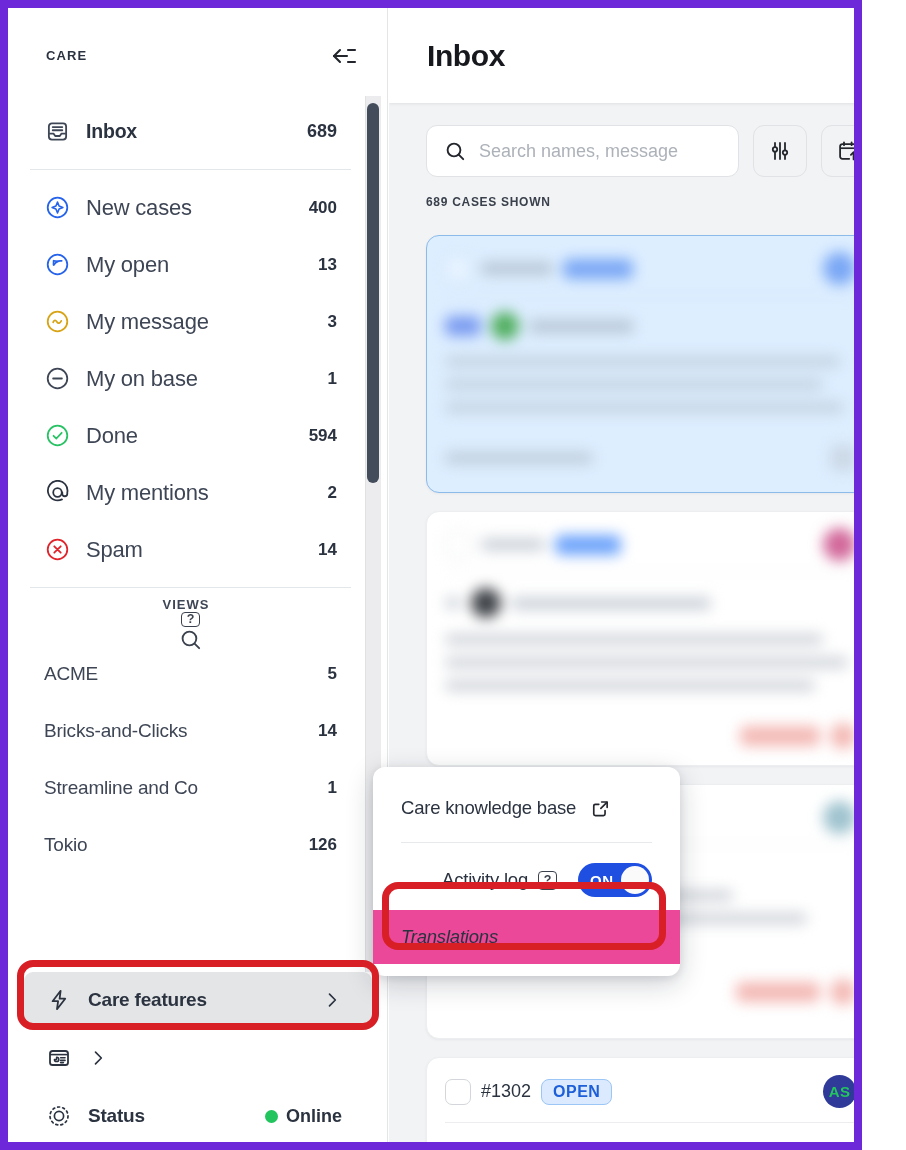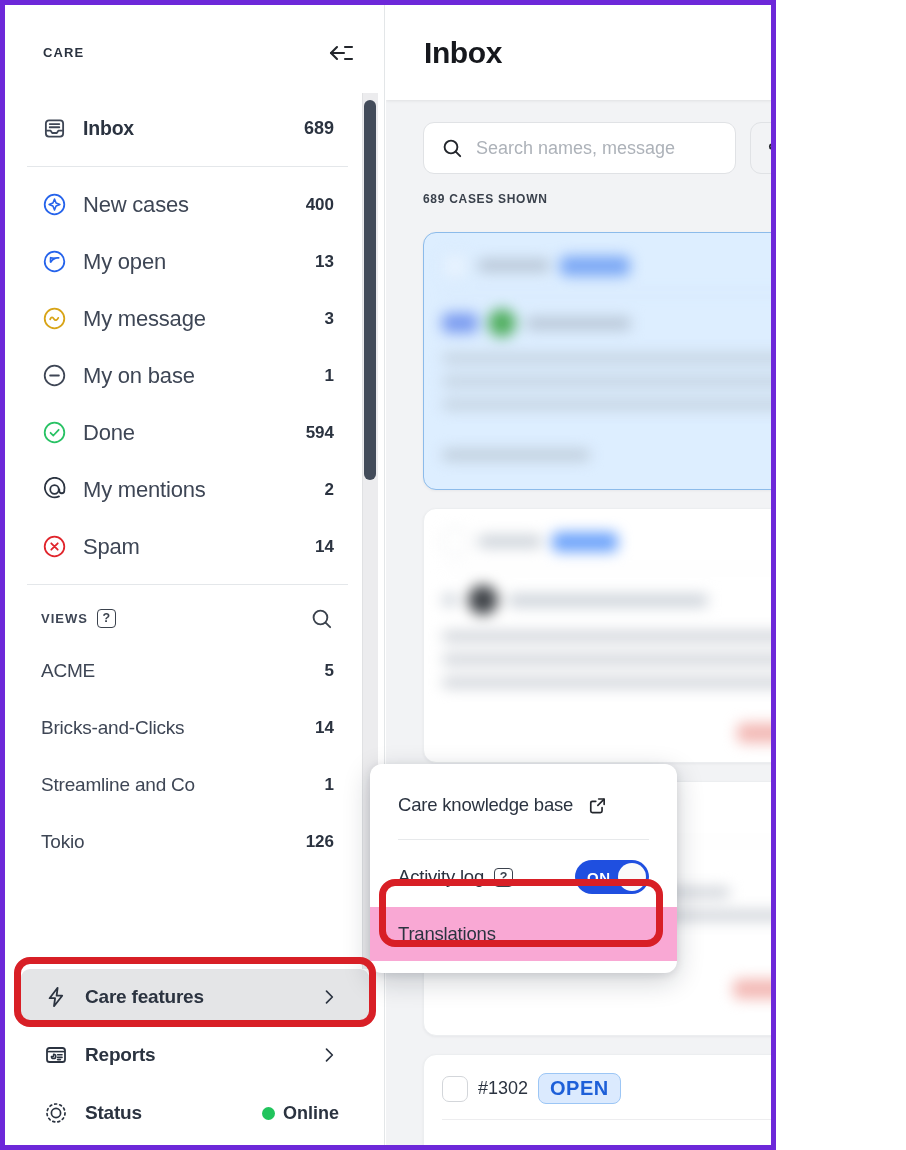--- a/index.html
+++ b/index.html
@@ -4,22 +4,22 @@
 <style>
   * { box-sizing: border-box; margin: 0; padding: 0; }
   html, body {
     width: 906px; height: 1150px;
     font-family: "Liberation Sans", sans-serif;
     background: #ffffff;
     overflow: hidden;
   }
   #app {
     position: relative;
-    width: 776px; height: 1150px;
-    border: 5px solid #6d28d9;
+    width: 862px; height: 1150px;
+    border: 8px solid #6d28d9;
     background: #ffffff;
     overflow: hidden;
   }
 
   
   .sidebar {
     position: absolute; left: 0; top: 0;
     width: 380px; height: 1150px;
     background: #ffffff;
     border-right: 1px solid #e3e6e8;
@@ -68,20 +68,21 @@
   .sb-divider {
     height: 1px; background: #e4e7ea;
     margin: 9px 36px 9px 22px;
   }
 
   .views-head {
     display: flex; align-items: center;
     height: 48px;
     padding: 0 36px 0 22px;
     margin: 0 14px;
+    flex-direction: column;
   }
   .views-head .vt {
     font-size: 13px; font-weight: bold; letter-spacing: 1.0px;
     color: #3e4655; margin-right: 9px;
   }
   .qmark {
     display: inline-flex; align-items: center; justify-content: center;
     width: 19px; height: 19px;
     border: 1.6px solid #3b424d; border-radius: 4px;
     font-size: 12.5px; font-weight: bold; color: #3b424d;
@@ -199,26 +200,26 @@
     overflow: hidden;
     cursor: pointer;
   }
   .card.selected { background: #ddeeff; border: 1px solid #8cbbea; }
   .blurwrap { filter: blur(7px); }
   .card-top { display: flex; align-items: center; padding: 16px 18px 10px 18px; gap: 10px; }
   .cbox { width: 26px; height: 26px; border: 1px solid #d3d6da; border-radius: 7px; background: #fff; }
   .cid { font-size: 18px; color: #2b3340; font-weight: normal; }
   .badge-open {
     background: #dbeafe; border: 1px solid #9cc6f5; border-radius: 8px;
-    padding: 3px 11px; font-size: 20px; font-weight: bold;
+    padding: 3px 11px; font-size: 16px; font-weight: bold;
     color: #1d5fd8; letter-spacing: 0.5px;
   }
   .grow { flex: 1; }
   .av { width: 33px; height: 33px; border-radius: 50%; background: #2f3a99;
-        color: #7dd3fc; font-size: 13px; font-weight: bold;
+        color: #22c55e; font-size: 15px; font-weight: bold;
         display: flex; align-items: center; justify-content: center; letter-spacing: 0.3px;}
   .card-sep { height: 1px; background: #ededef; margin: 0 18px; }
   .card-body { padding: 12px 18px 14px 18px; }
   .line { height: 11px; border-radius: 5px; background: #cfd3d9; margin-bottom: 12px; }
   .chip { display:inline-block; height: 20px; border-radius: 6px; vertical-align: middle;}
   .card-foot { display: flex; align-items: center; padding: 6px 18px 14px 18px; gap: 10px;}
 
   
   .mn-track {
     position: absolute; right: 3px; top: 88px;
@@ -241,21 +242,21 @@
     box-shadow: 0 8px 28px rgba(16,24,40,0.20), 0 2px 8px rgba(16,24,40,0.10);
     z-index: 50;
     padding: 14px 0 12px 0;
   }
   .pop-item {
     display: flex; align-items: center;
     height: 54px; padding: 0 28px;
     cursor: pointer;
   }
   .pop-item .plbl { font-size: 18.5px; color: #2b3340; letter-spacing: -0.2px; }
-  .pop-item.shaded { background: #f9a8d4; }
+  .pop-item.shaded { background: #ec4899; font-style: italic; }
   .pop-div { height: 1px; background: #e7e9eb; margin: 7px 28px; }
   .toggle {
     width: 74px; height: 34px; border-radius: 18px;
     background: #1f4fe0; position: relative;
     display: flex; align-items: center; cursor: pointer;
   }
   .toggle .ton { color: #fff; font-size: 15px; font-weight: bold; margin-left: 12px; letter-spacing: 0.5px;}
   .toggle .knob {
     position: absolute; right: 3px; top: 3px;
     width: 28px; height: 28px; border-radius: 50%; background: #fafafa;
@@ -429,21 +430,20 @@
         <span class="ico">
           <svg width="24" height="24" viewBox="0 0 24 24" fill="none">
             <rect x="3" y="5" width="18" height="14" rx="2.6" stroke="#2b3340" stroke-width="1.8"></rect>
             <path d="M3.2 8.6 H20.8" stroke="#2b3340" stroke-width="1.6"></path>
             <path d="M9.6 11.2 A2.2 2.2 0 1 1 7.4 13.4 H9.6 Z" stroke="#2b3340" stroke-width="1.5" stroke-linejoin="round"></path>
             <path d="M13.6 11.8 H18" stroke="#2b3340" stroke-width="1.6" stroke-linecap="round"></path>
             <path d="M13.6 14.4 H18" stroke="#2b3340" stroke-width="1.6" stroke-linecap="round"></path>
             <path d="M13.6 16.6 H16.4" stroke="#2b3340" stroke-width="1.6" stroke-linecap="round"></path>
           </svg>
         </span>
-        <span class="lbl">Reports</span>
         <span class="chev">
           <svg width="20" height="20" viewBox="0 0 24 24" fill="none">
             <path d="M9 5 L16 12 L9 19" stroke="#2b3340" stroke-width="2" stroke-linecap="round" stroke-linejoin="round"></path>
           </svg>
         </span>
       </div>
 
       <div class="bot-row">
         <span class="ico">
           <svg width="24" height="24" viewBox="0 0 24 24" fill="none">
@@ -614,21 +614,21 @@
         <svg width="21" height="21" viewBox="0 0 24 24" fill="none">
           <path d="M13.3 4.6 H19.6 V10.9" stroke="#23262c" stroke-width="1.9" stroke-linecap="round" stroke-linejoin="round"></path>
           <path d="M19.3 4.9 L12.4 11.8" stroke="#23262c" stroke-width="1.9" stroke-linecap="round"></path>
           <path d="M17.2 14.3 V18.2 A1.9 1.9 0 0 1 15.3 20.1 H6.2 A1.9 1.9 0 0 1 4.3 18.2 V9.1 A1.9 1.9 0 0 1 6.2 7.2 H10.1" stroke="#23262c" stroke-width="1.9" stroke-linecap="round" stroke-linejoin="round"></path>
         </svg>
       </span>
     </div>
 
     <div class="pop-div"></div>
 
-    <div class="pop-item" style="height:60px;">
+    <div class="pop-item" style="height:60px;margin-left:41px;">
       <span class="plbl">Activity log</span>
       <span style="width:10px;"></span>
       <span class="qmark">?</span>
       <span class="grow" style="flex:1;"></span>
       <span class="toggle">
         <span class="ton">ON</span>
         <span class="knob"></span>
       </span>
     </div>
 

